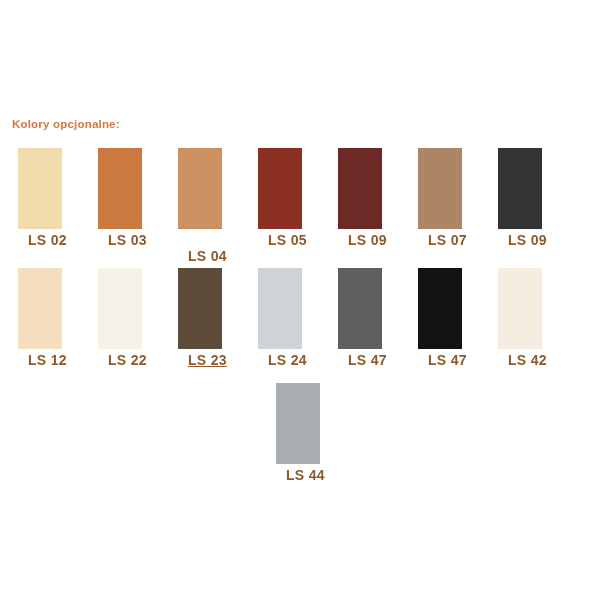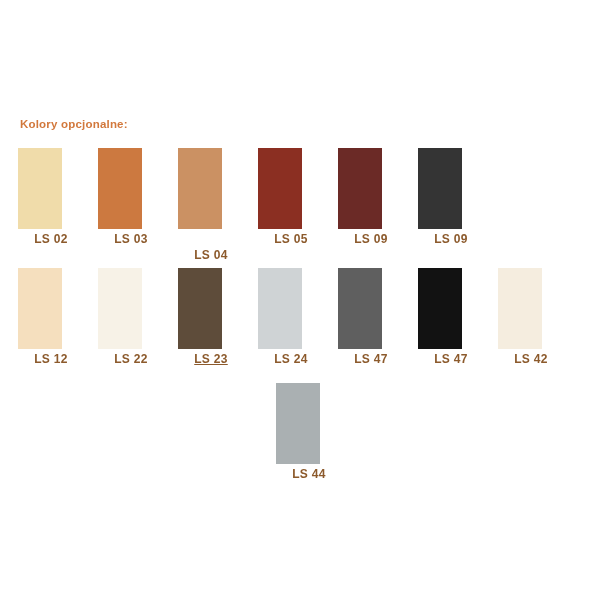--- a/index.html
+++ b/index.html
@@ -15,21 +15,21 @@
   }
 
   #palette-page {
     position: relative;
     width: 600px;
     height: 600px;
   }
 
   #palette-title {
     position: absolute;
-    left: 20px;
+    left: 12px;
     top: 118px;
     font-size: 11.5px;
     font-weight: bold;
     letter-spacing: 0.2px;
     color: #D2783C;
     white-space: nowrap;
   }
 
   .swatch-row {
     position: absolute;
@@ -54,25 +54,25 @@
   .swatch-chip {
     position: absolute;
     left: 6px;
     top: 0;
     width: 44px;
     height: 81px;
   }
 
   .swatch-label {
     position: absolute;
-    left: 8px;
+    left: 16px;
     top: 84px;
     width: 62px;
-    text-align: center;
-    font-size: 12px;
+    text-align: left;
+    font-size: 14px;
     font-weight: bold;
     letter-spacing: 0.3px;
     color: #8C5A2C;
     white-space: nowrap;
   }
 
   .row-offset-1 { margin-left: 12px; }
   .row-offset-2 { margin-left: 12px; }
   .row-offset-3 { margin-left: 270px; }
 </style>
@@ -103,20 +103,24 @@
     <div class="swatch-cell">
       <div class="swatch-chip" style="background-color: rgb(139, 47, 34);"></div>
       <div class="swatch-label" style="color: rgb(140, 90, 44);">LS 05</div>
     </div>
 
     <div class="swatch-cell">
       <div class="swatch-chip" style="background-color: rgb(107, 42, 38);"></div>
       <div class="swatch-label" style="color: rgb(140, 90, 44);">LS 09</div>
     </div>
 
+    <div class="swatch-cell">
+      <div class="swatch-chip" style="background-color: rgb(172, 133, 100);"></div>
+      <div class="swatch-label" style="color: rgb(140, 90, 44);">LS 07</div>
+    </div>
 
 
     <div class="swatch-cell">
       <div class="swatch-chip" style="background-color: rgb(52, 52, 52);"></div>
       <div class="swatch-label" style="color: rgb(140, 90, 44);">LS 09</div>
     </div>
 
   </div>
 
   <div class="swatch-row row-offset-2" id="swatch-row-2">

